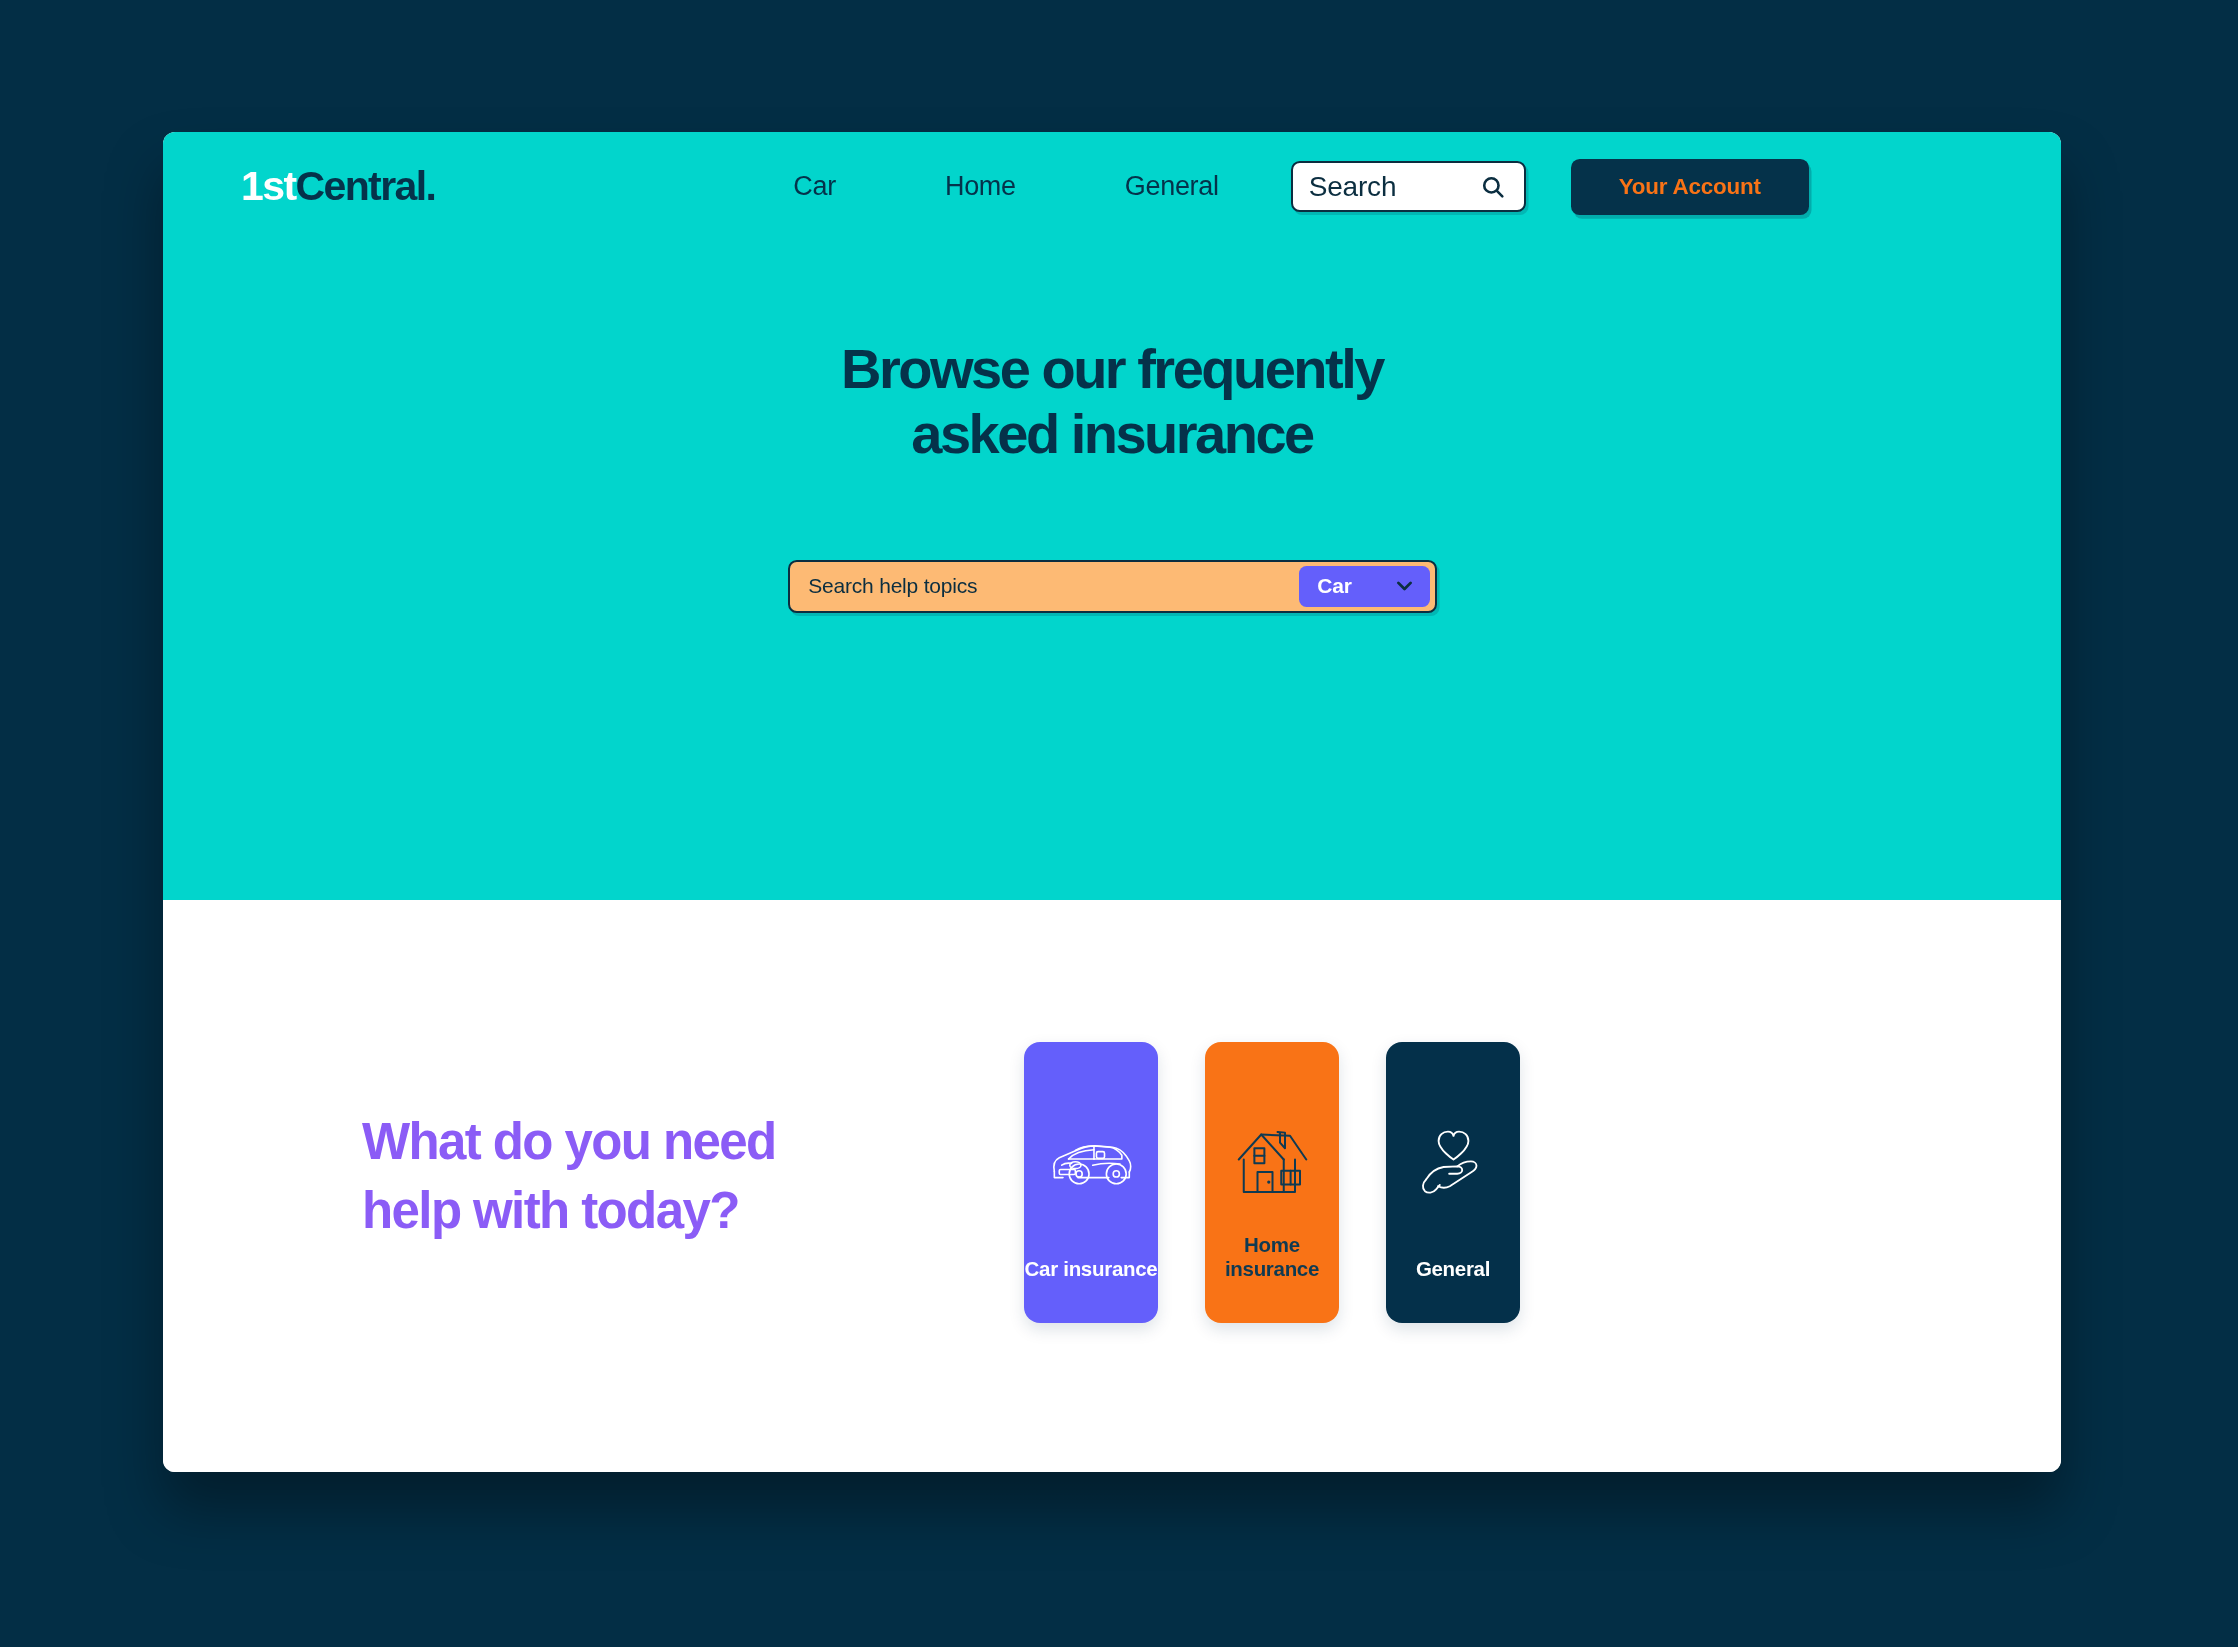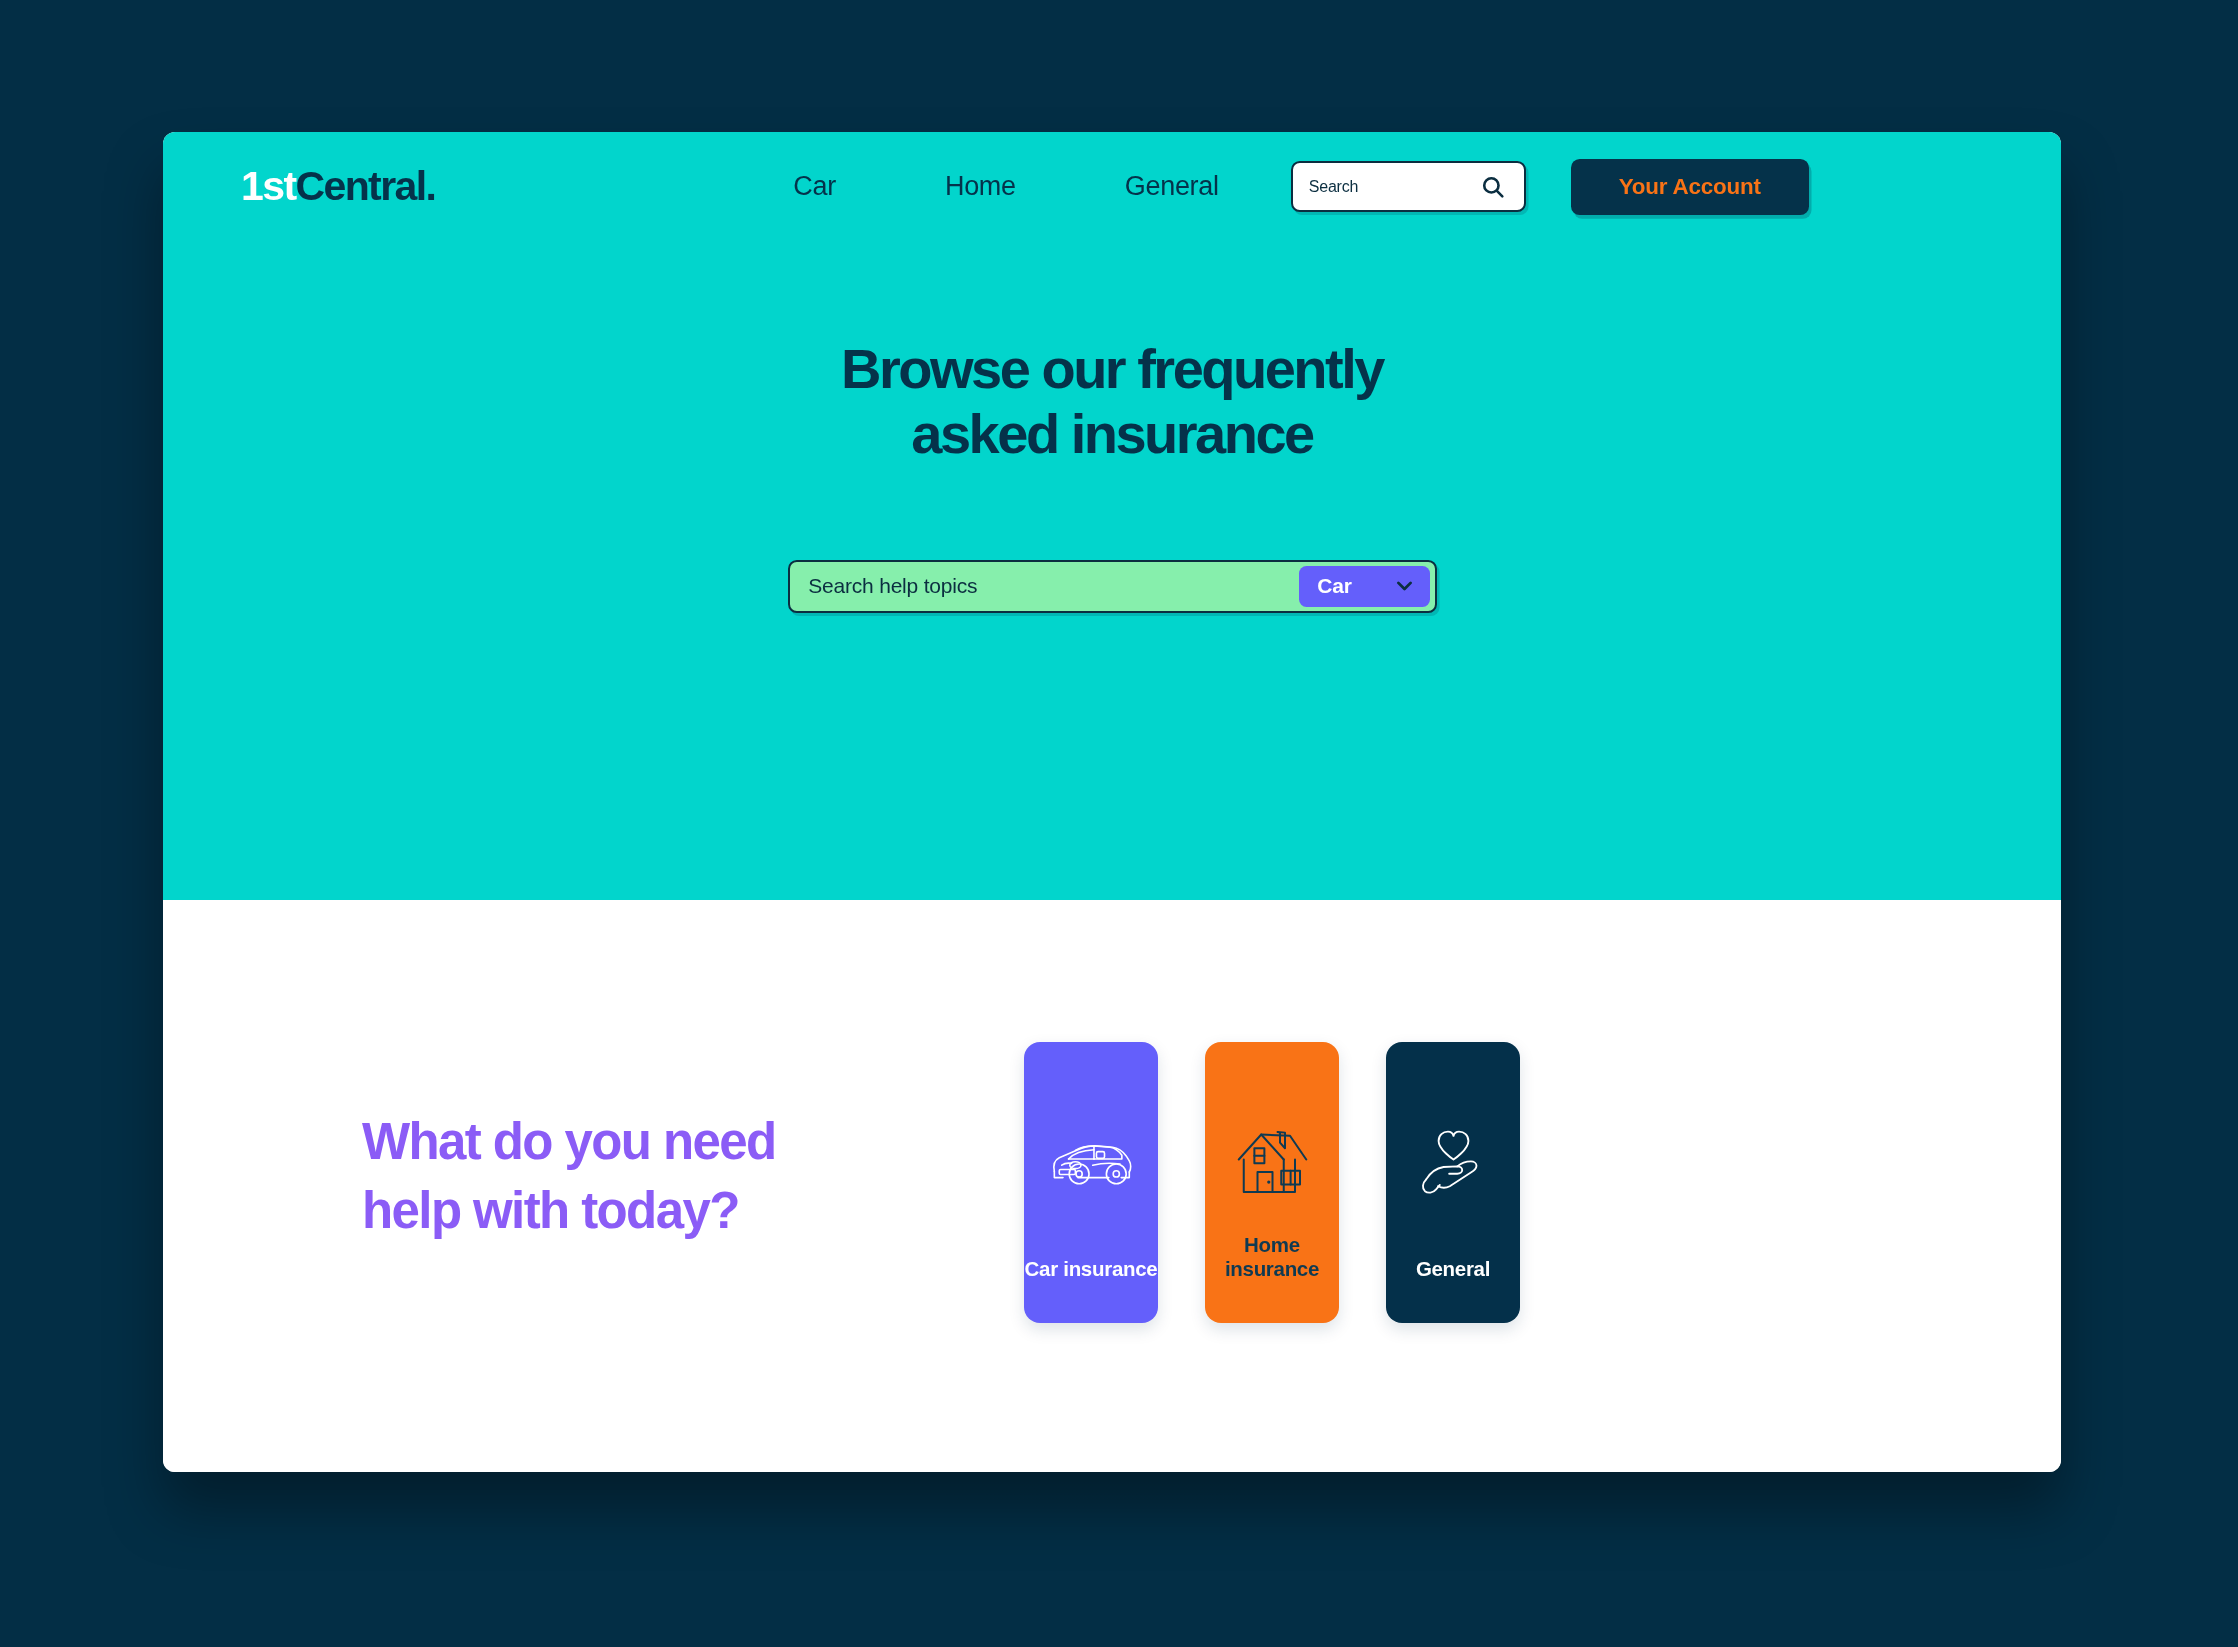--- a/index.html
+++ b/index.html
@@ -86,21 +86,21 @@
     background: #ffffff;
     border: 2.5px solid #0b2e40;
     border-radius: 8.7px;
     display: flex;
     align-items: center;
     padding: 0 17.4px 0 16px;
     box-shadow: 2.5px 3.1px 0 rgba(5,50,74,0.18);
   }
   .nav-search-text {
     flex: 1;
-    font-size: 16px;
+    font-size: 28px;
     color: #0b2e40;
     letter-spacing: -0.2px;
   }
   .nav-search-icon { display: flex; align-items: center; }
 
   .account-btn {
     margin-left: 45px;
     width: 238px;
     height: 56px;
     background: #05324a;
@@ -126,21 +126,21 @@
   }
 
   .hero-search-wrap {
     margin-top: 93px;
     display: flex;
     justify-content: center;
   }
   .hero-search {
     width: 649px;
     height: 53px;
-    background: #86efac;
+    background: #fdba74;
     border: 2.5px solid #0b2e40;
     border-radius: 8.7px;
     display: flex;
     align-items: center;
     padding: 0 5px 0 18.7px;
     box-shadow: 2.5px 3.1px 0 rgba(5,50,74,0.18);
   }
   .hero-search-text {
     flex: 1;
     font-size: 21px;

